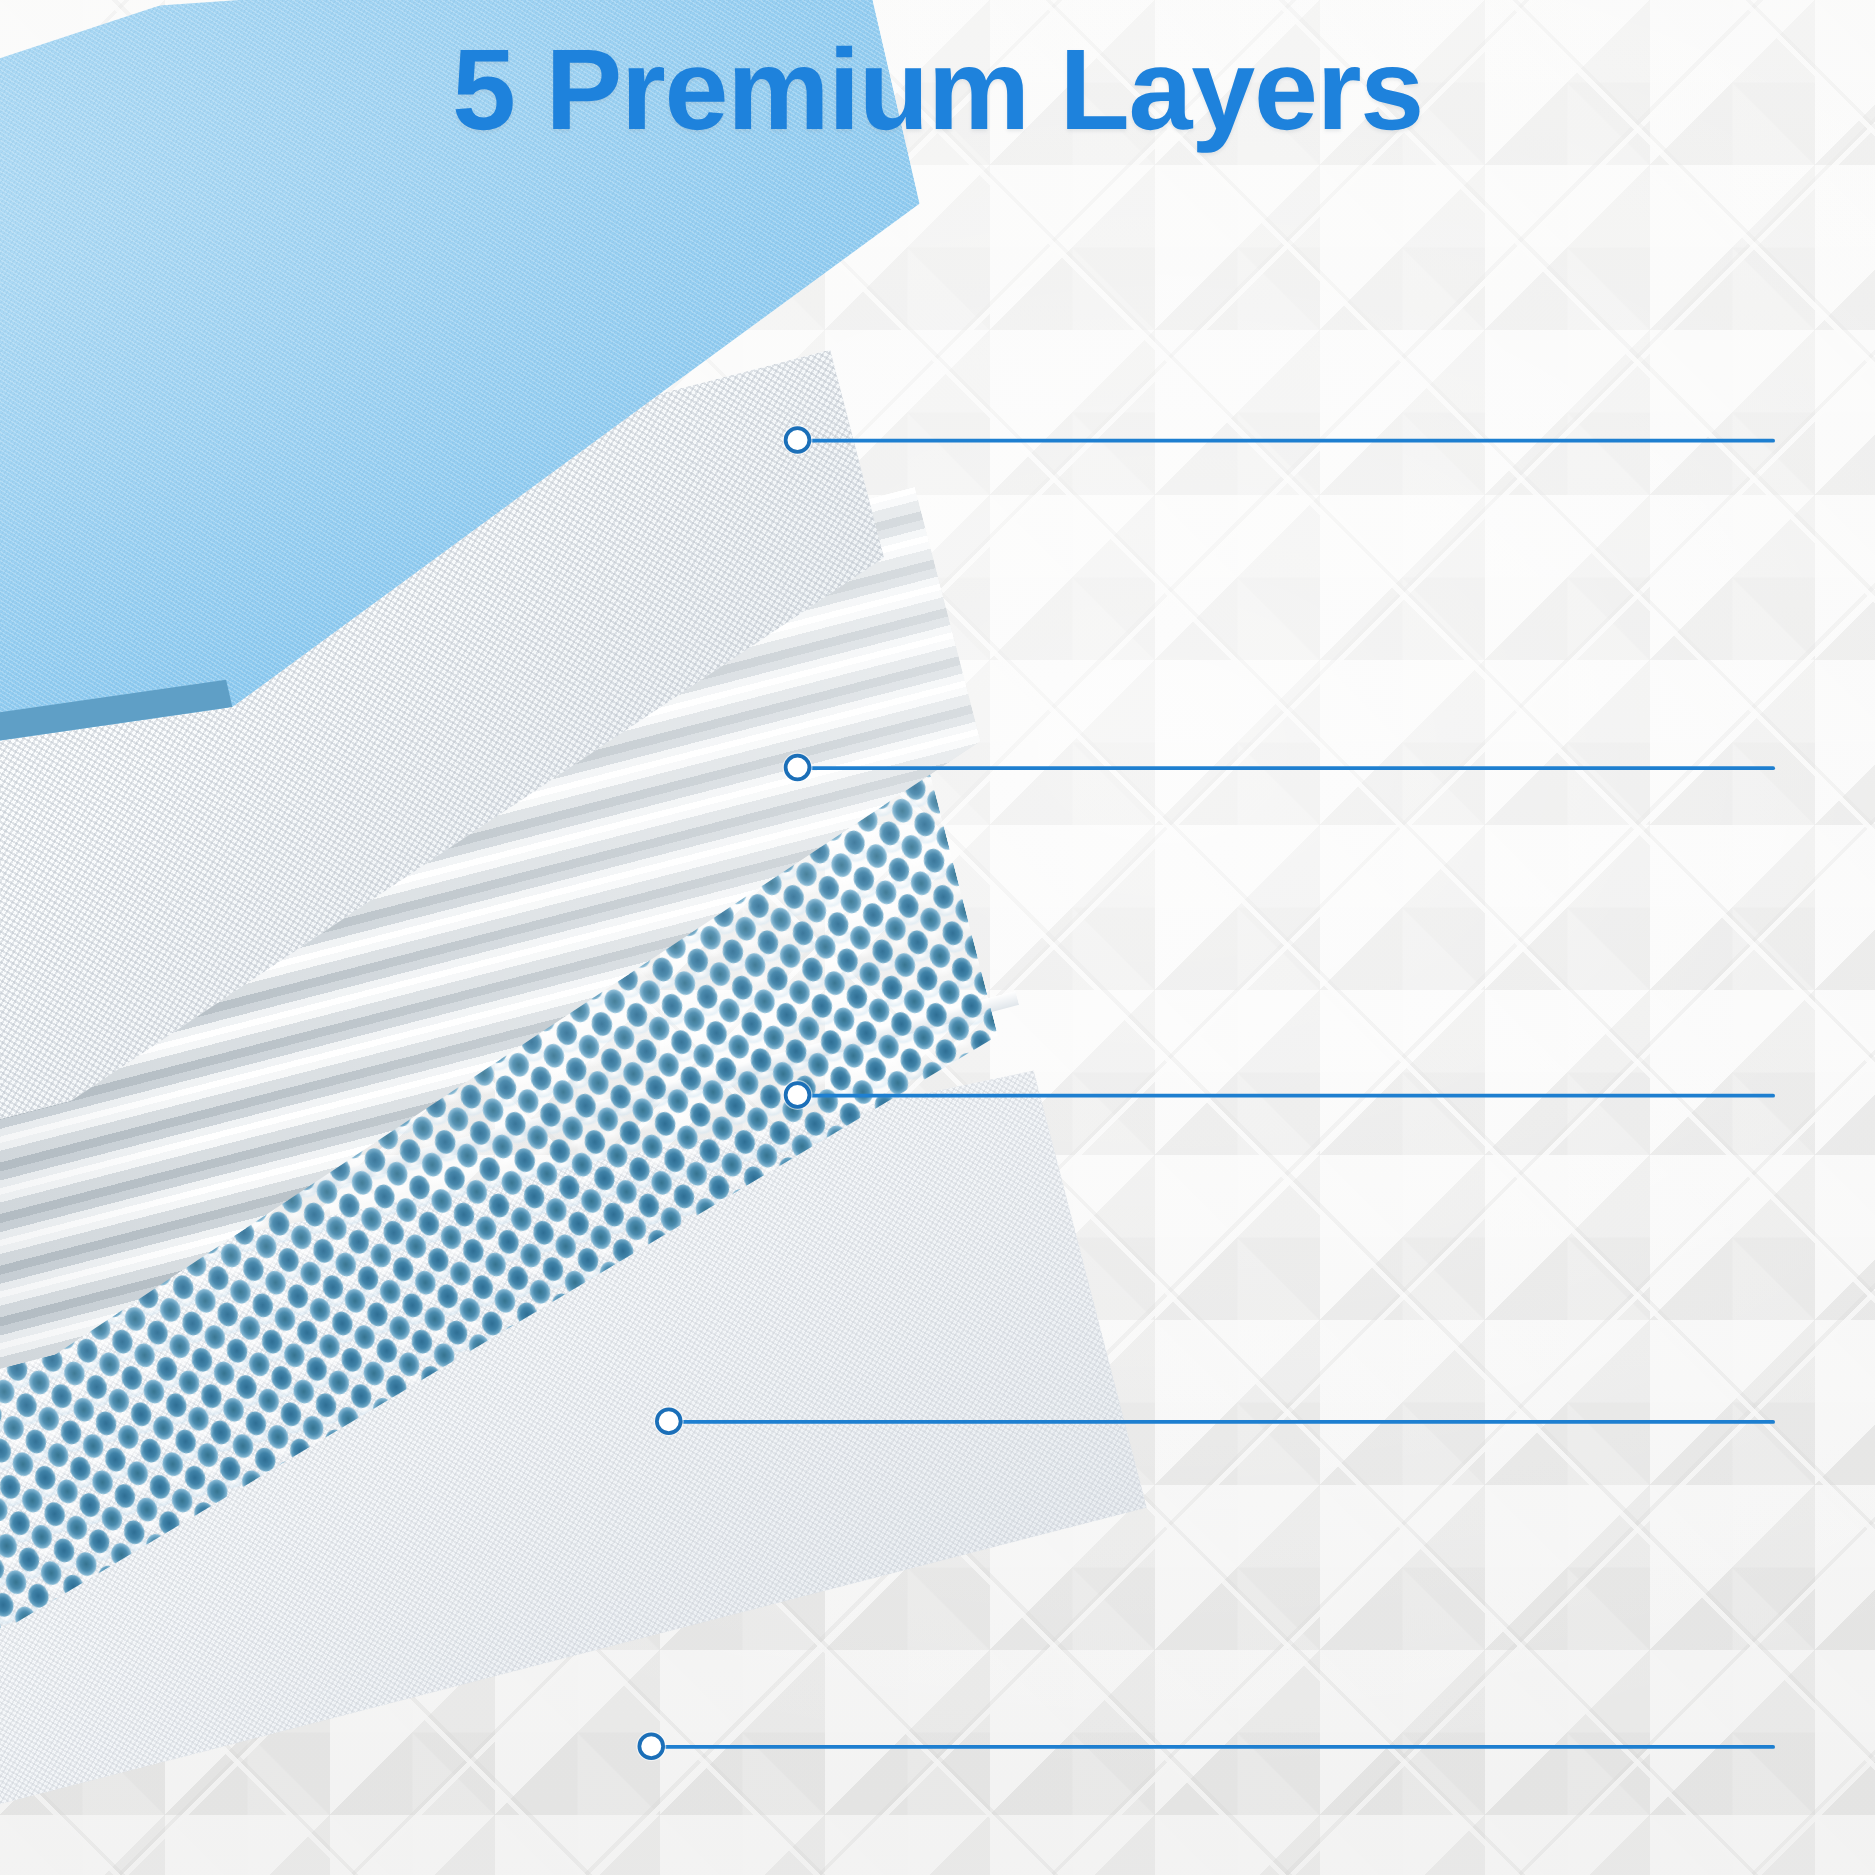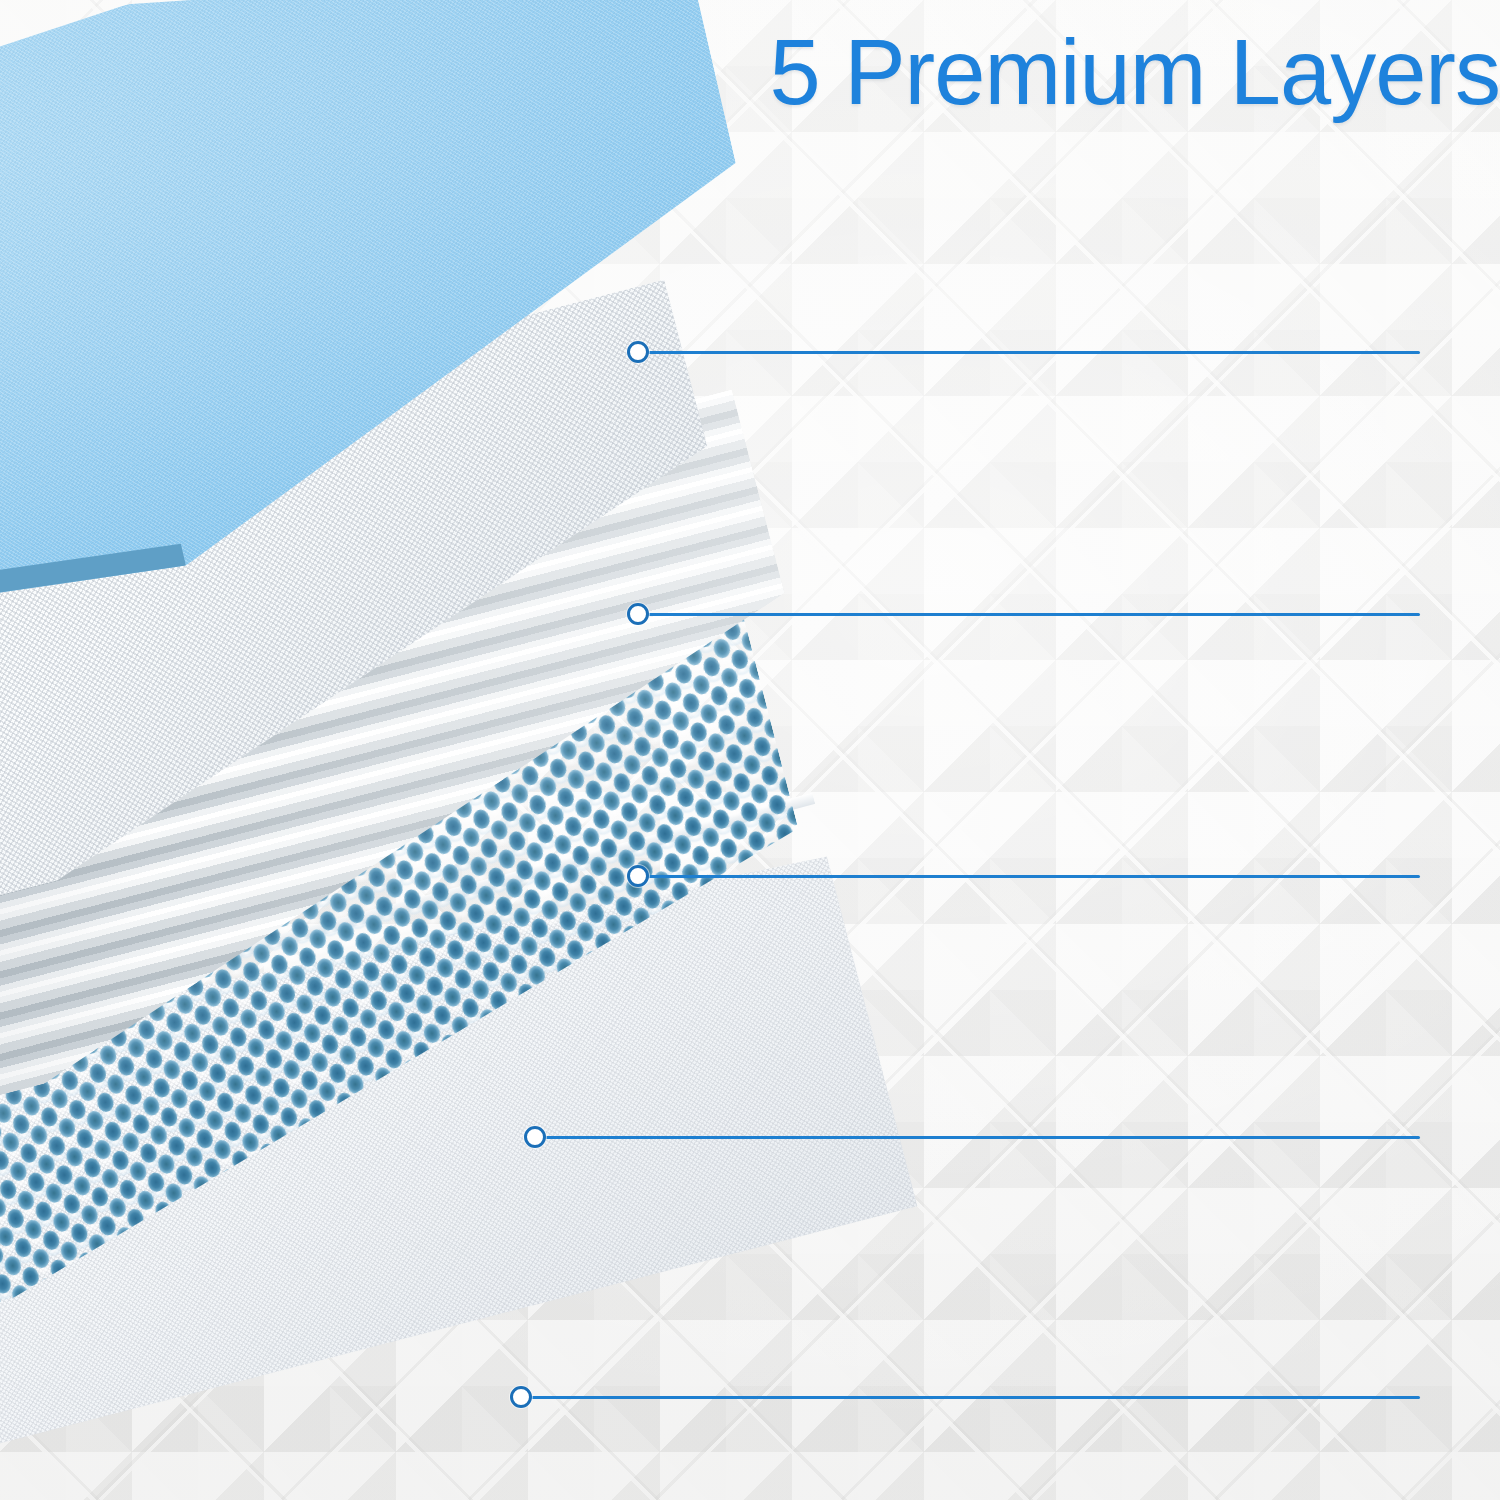--- a/index.html
+++ b/index.html
@@ -189,24 +189,24 @@
     border-radius:50%;
     background:#ffffff;
     border:3px solid #1b6fb8;
     box-shadow:0 0 0 1px rgba(255,255,255,0.55);
   }
 
   
   .headline {
     position:absolute;
     top:26px; left:0; width:1500px;
-    text-align:right;
+    text-align:center;
     color:#1e82dc;
     font-size:92px;
-    font-weight:normal;
+    font-weight:bold;
     letter-spacing:-1px;
     line-height:1.0;
     text-shadow:0 2px 3px rgba(150,160,170,0.22);
   }
 </style>
 </head>
 <body>
 
 <div id="stage">
 

